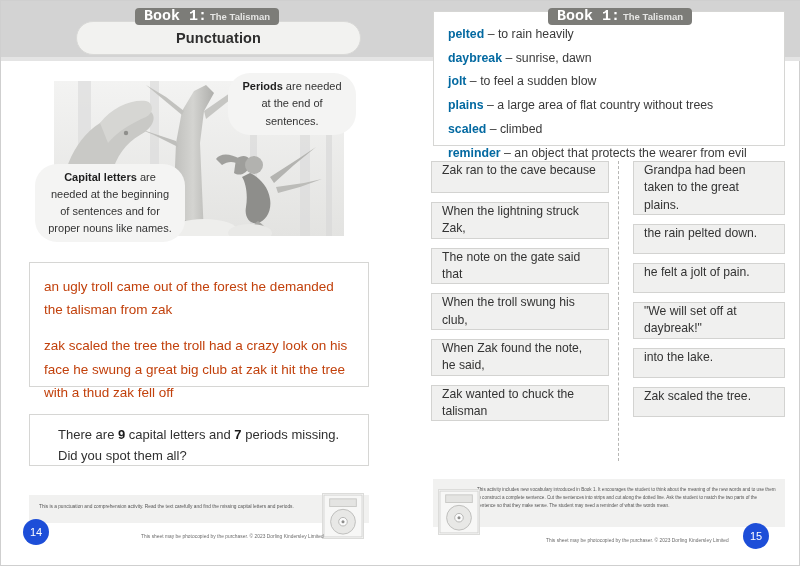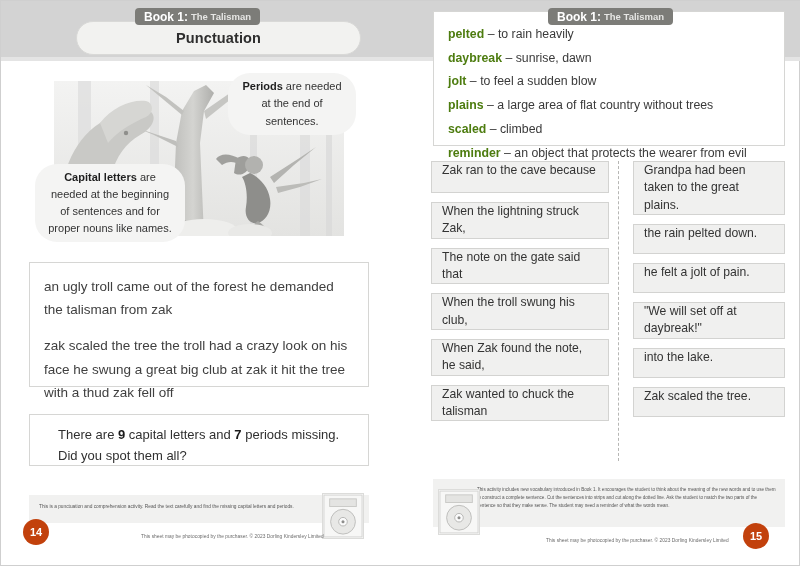--- a/index.html
+++ b/index.html
@@ -44,21 +44,21 @@
   }
   .booktab{
     position:absolute;top:7px;height:17px;
     background:#7c7c78;border-radius:4px;
     display:flex;align-items:center;justify-content:center;
     padding:0 9px;box-sizing:border-box;
     z-index:5;
   }
   .booktab.left{left:134px;}
   .booktab.right{left:547px;}
-  .booktab-b{font-size:12px;font-weight:bold;color:#ffffff;}
+  .booktab-b{font-size:15px;font-weight:bold;color:#ffffff;font-family:Liberation Mono, monospace;}
   .booktab-t{font-size:9.5px;color:#e6e6e4;margin-left:3px;font-weight:bold;}
 
   
   .page{position:absolute;top:58px;height:508px;box-sizing:border-box;}
   .page.left{left:0;width:400px;}
   .page.right{left:400px;width:400px;}
 
   
   .illo-wrap{
     position:absolute;left:53px;top:22px;width:290px;height:155px;
@@ -87,35 +87,35 @@
 
   
   .tbox{
     position:absolute;
     background:#ffffff;
     border:1px solid #d6d6d4;
     box-sizing:border-box;
     padding:12px 14px;
   }
   .passage{left:28px;top:203px;width:340px;height:125px;}
-  .passage p{margin:0;font-size:13.5px;line-height:1.72;color:#404040;}
+  .passage p{margin:0;font-size:13.5px;line-height:1.72;color:#c2410c;}
   .passage p+p{margin-top:13px;}
 
   .qbox{left:28px;top:355px;width:340px;height:52px;padding:9px 28px;}
   .qbox p{margin:0;font-size:13px;line-height:1.62;color:#303030;}
   .qbox b{font-weight:bold;color:#1a1a1a;}
 
   
   .vocab{
     position:absolute;left:432px;top:10px;width:352px;height:135px;
     background:#ffffff;border:1px solid #d6d6d4;box-sizing:border-box;
     padding:11px 14px;
   }
   .vrow{font-size:12.3px;line-height:1.93;color:#3a3a3a;}
-  .vrow b{font-weight:bold;color:#4d7c0f;}
+  .vrow b{font-weight:bold;color:#0369a1;}
 
   
   .cards{position:absolute;top:160px;}
   .cards.colA{left:430px;width:178px;}
   .cards.colB{left:632px;width:152px;}
   .card{
     background:#f0f0ef;
     border:1px solid #d3d3d1;
     box-sizing:border-box;
     margin-bottom:9px;
@@ -152,23 +152,23 @@
 
   .copy{
     position:absolute;font-size:4.8px;color:#6a6a6a;
     letter-spacing:.05px;
   }
   .copy.left{left:140px;bottom:28px;}
   .copy.right{left:545px;bottom:22px;}
 
   .pagenum{
     position:absolute;width:26px;height:26px;border-radius:50%;
-    background:#c2410c;color:#fff;
+    background:#1d4ed8;color:#fff;
     display:flex;align-items:center;justify-content:center;
-    font-size:11px;font-weight:bold;
+    font-size:11px;font-weight:normal;
   }
   .pagenum.left{left:22px;bottom:22px;}
   .pagenum.right{left:742px;bottom:16px;}
 </style>
 </head>
 <body>
 
 <div class="sheet">
 
   <div class="topband">

